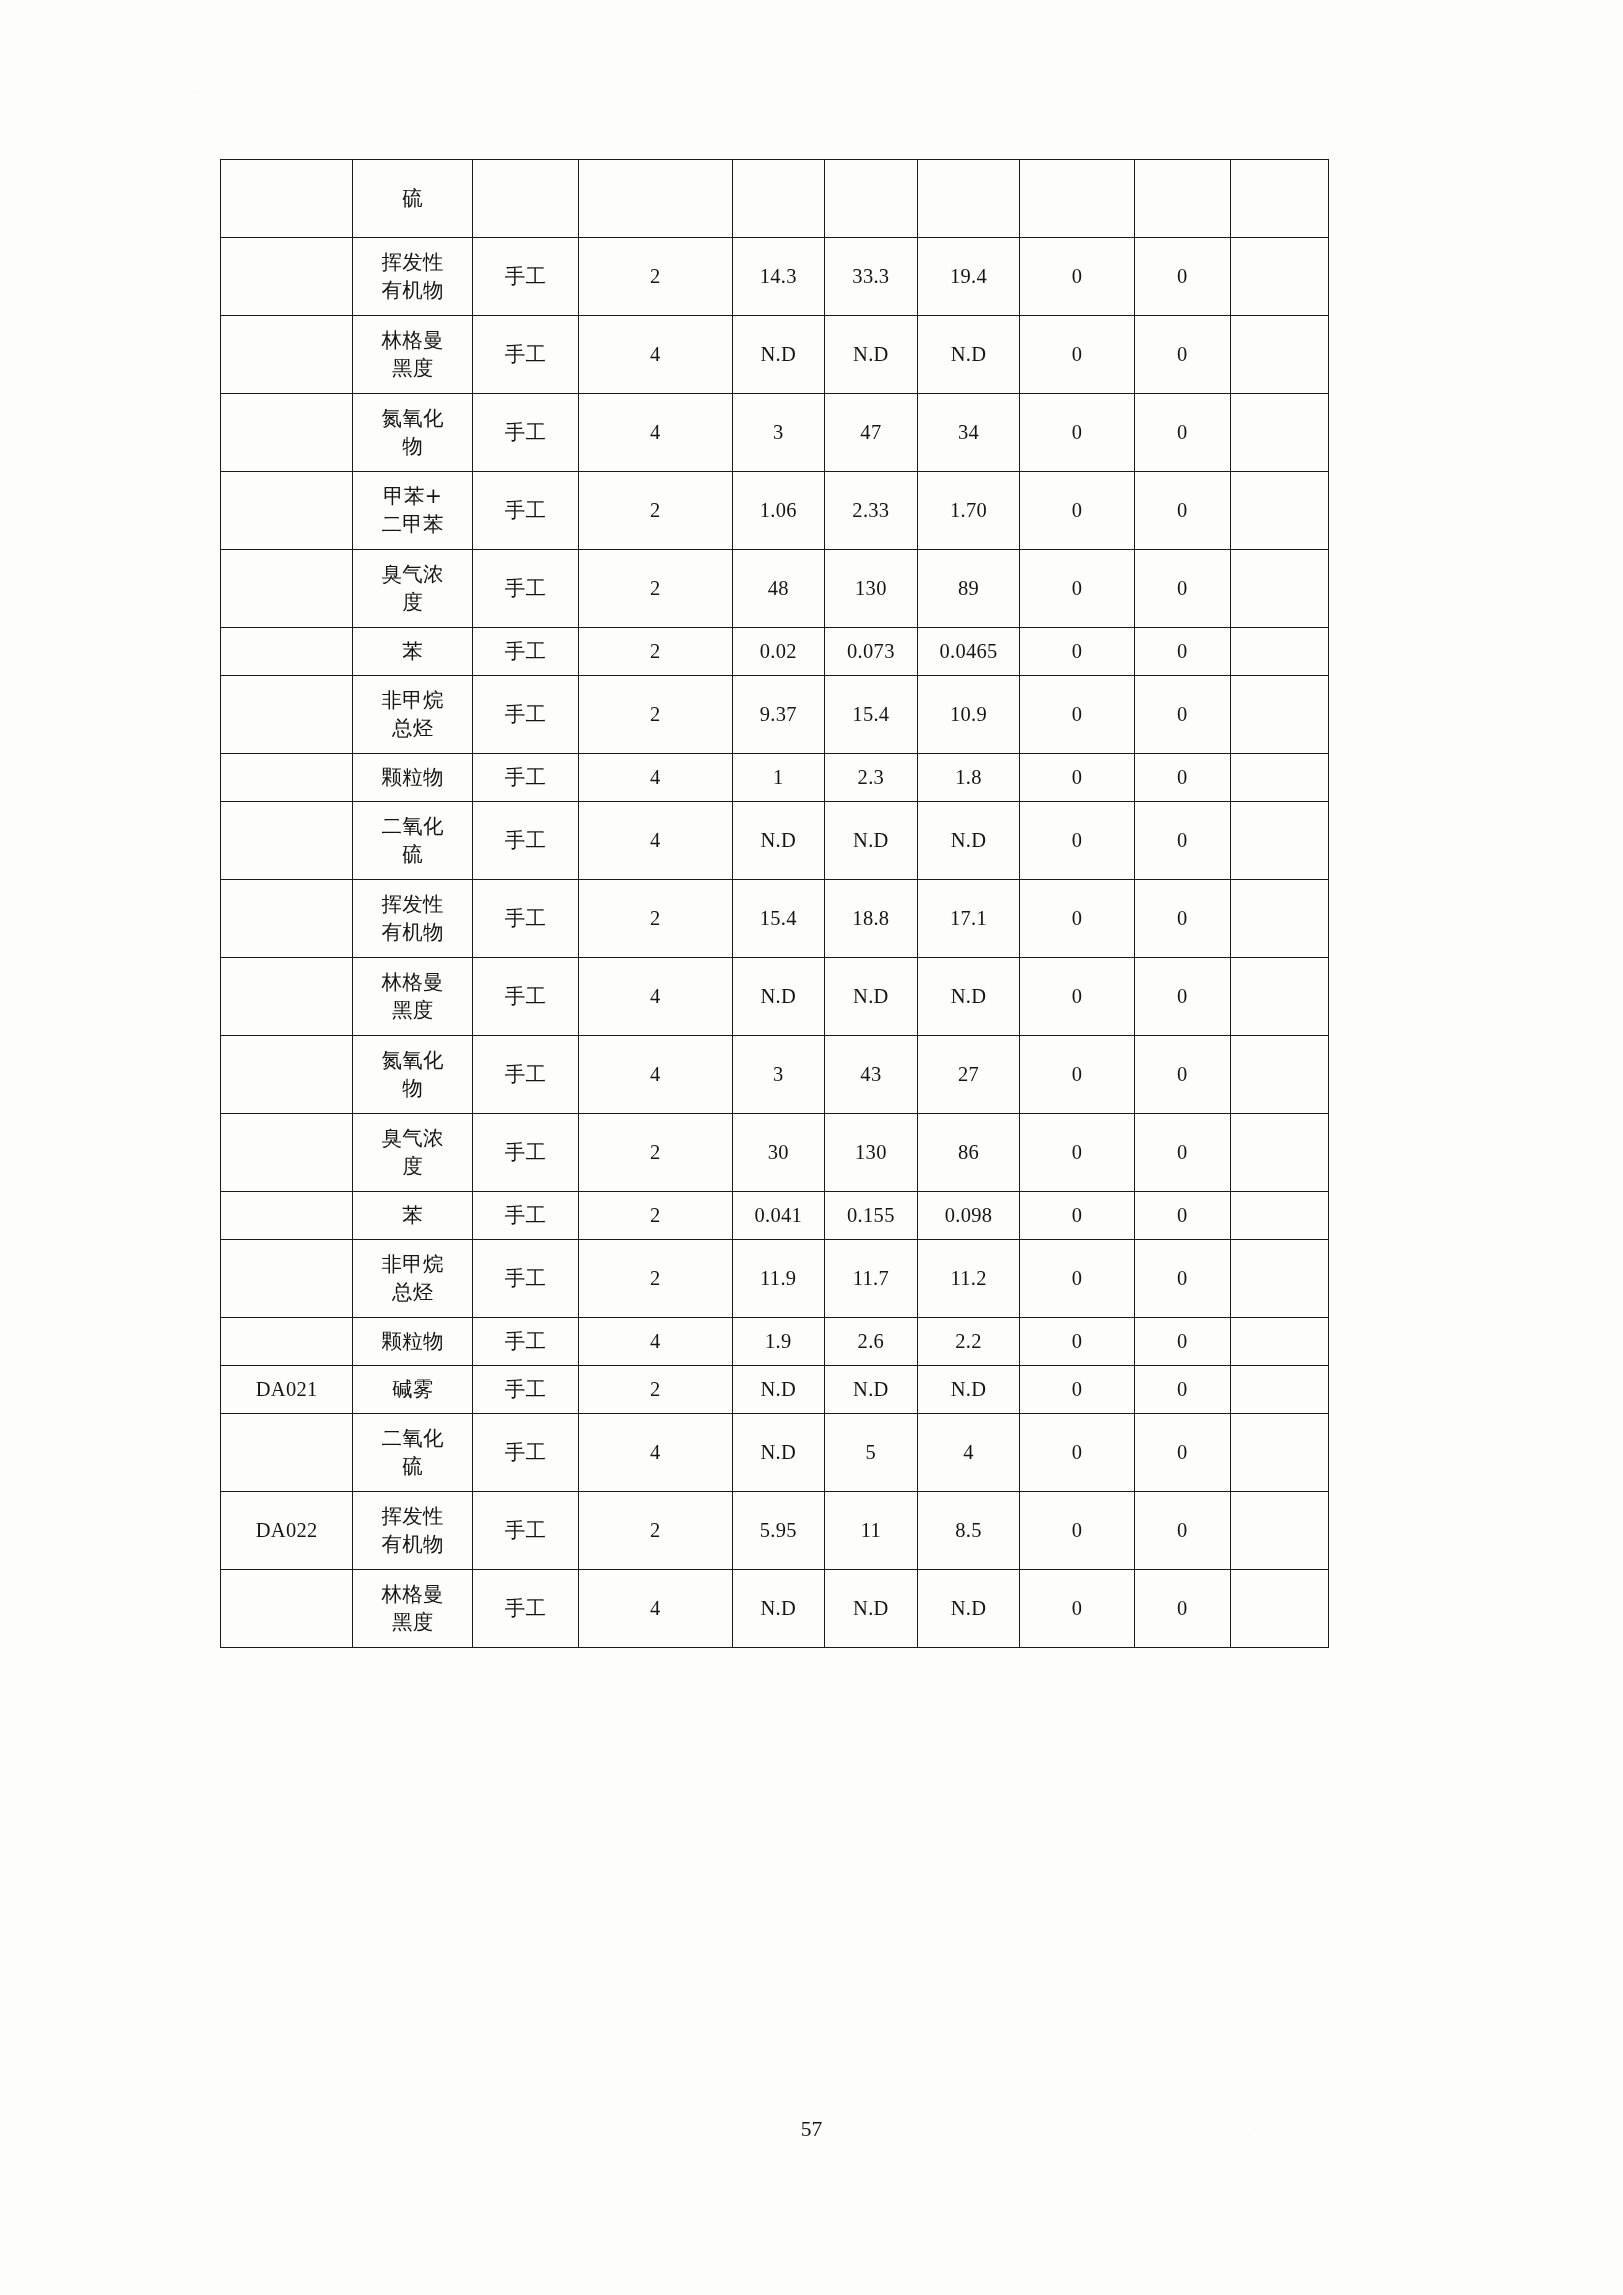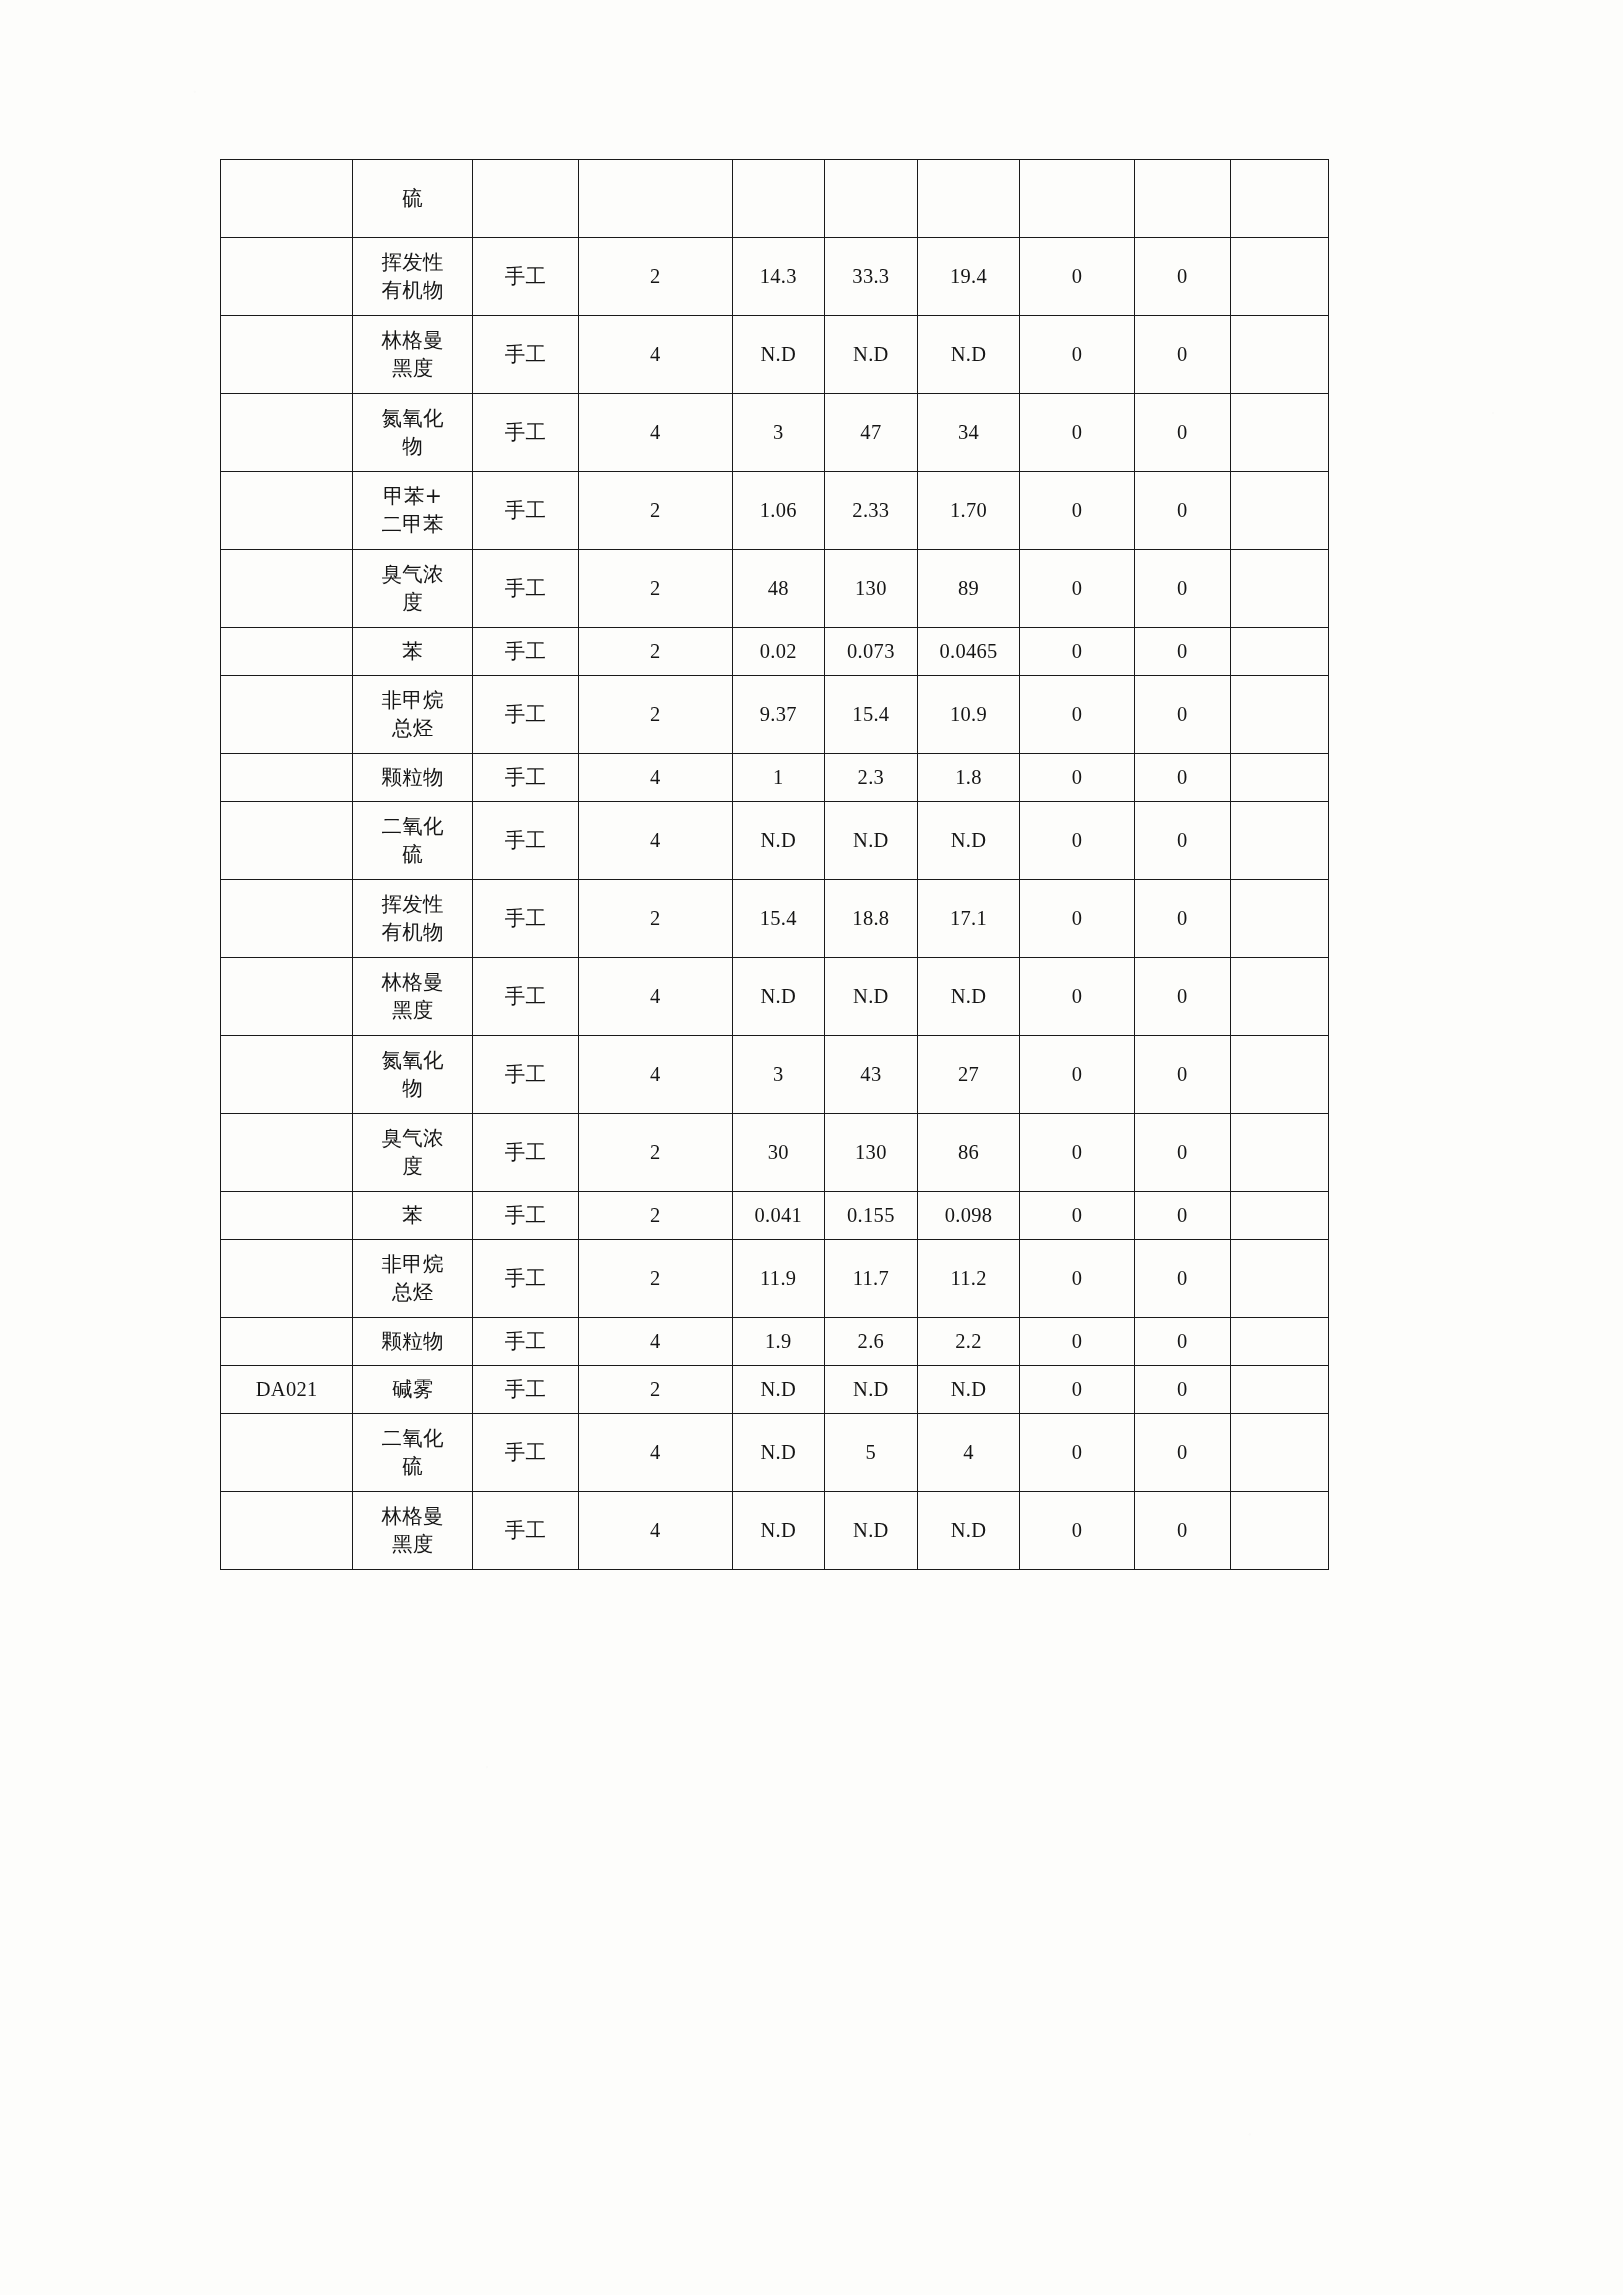--- a/index.html
+++ b/index.html
@@ -345,29 +345,42 @@
             <td class="cn">手工</td>
             <td class="num">4</td>
             <td class="num">N.D</td>
             <td class="num">5</td>
             <td class="num">4</td>
             <td class="num">0</td>
             <td class="num">0</td>
             <td class="blank"></td>
           </tr>
           <tr class="h-tall">
+            <td class="outlet">DA022</td>
+            <td class="cn">挥发性<br>有机物</td>
+            <td class="cn">手工</td>
+            <td class="num">2</td>
+            <td class="num">5.95</td>
+            <td class="num">11</td>
+            <td class="num">8.5</td>
+            <td class="num">0</td>
+            <td class="num">0</td>
+            <td class="blank"></td>
+          </tr>
+          <tr class="h-tall">
             <td class="outlet"></td>
             <td class="cn">林格曼<br>黑度</td>
             <td class="cn">手工</td>
             <td class="num">4</td>
             <td class="num">N.D</td>
             <td class="num">N.D</td>
             <td class="num">N.D</td>
             <td class="num">0</td>
             <td class="num">0</td>
             <td class="blank"></td>
           </tr>
         </tbody>
     </table>
   </div>
 
+  <div class="page-number">57</div>
 </div>
 
 
 </body></html>

